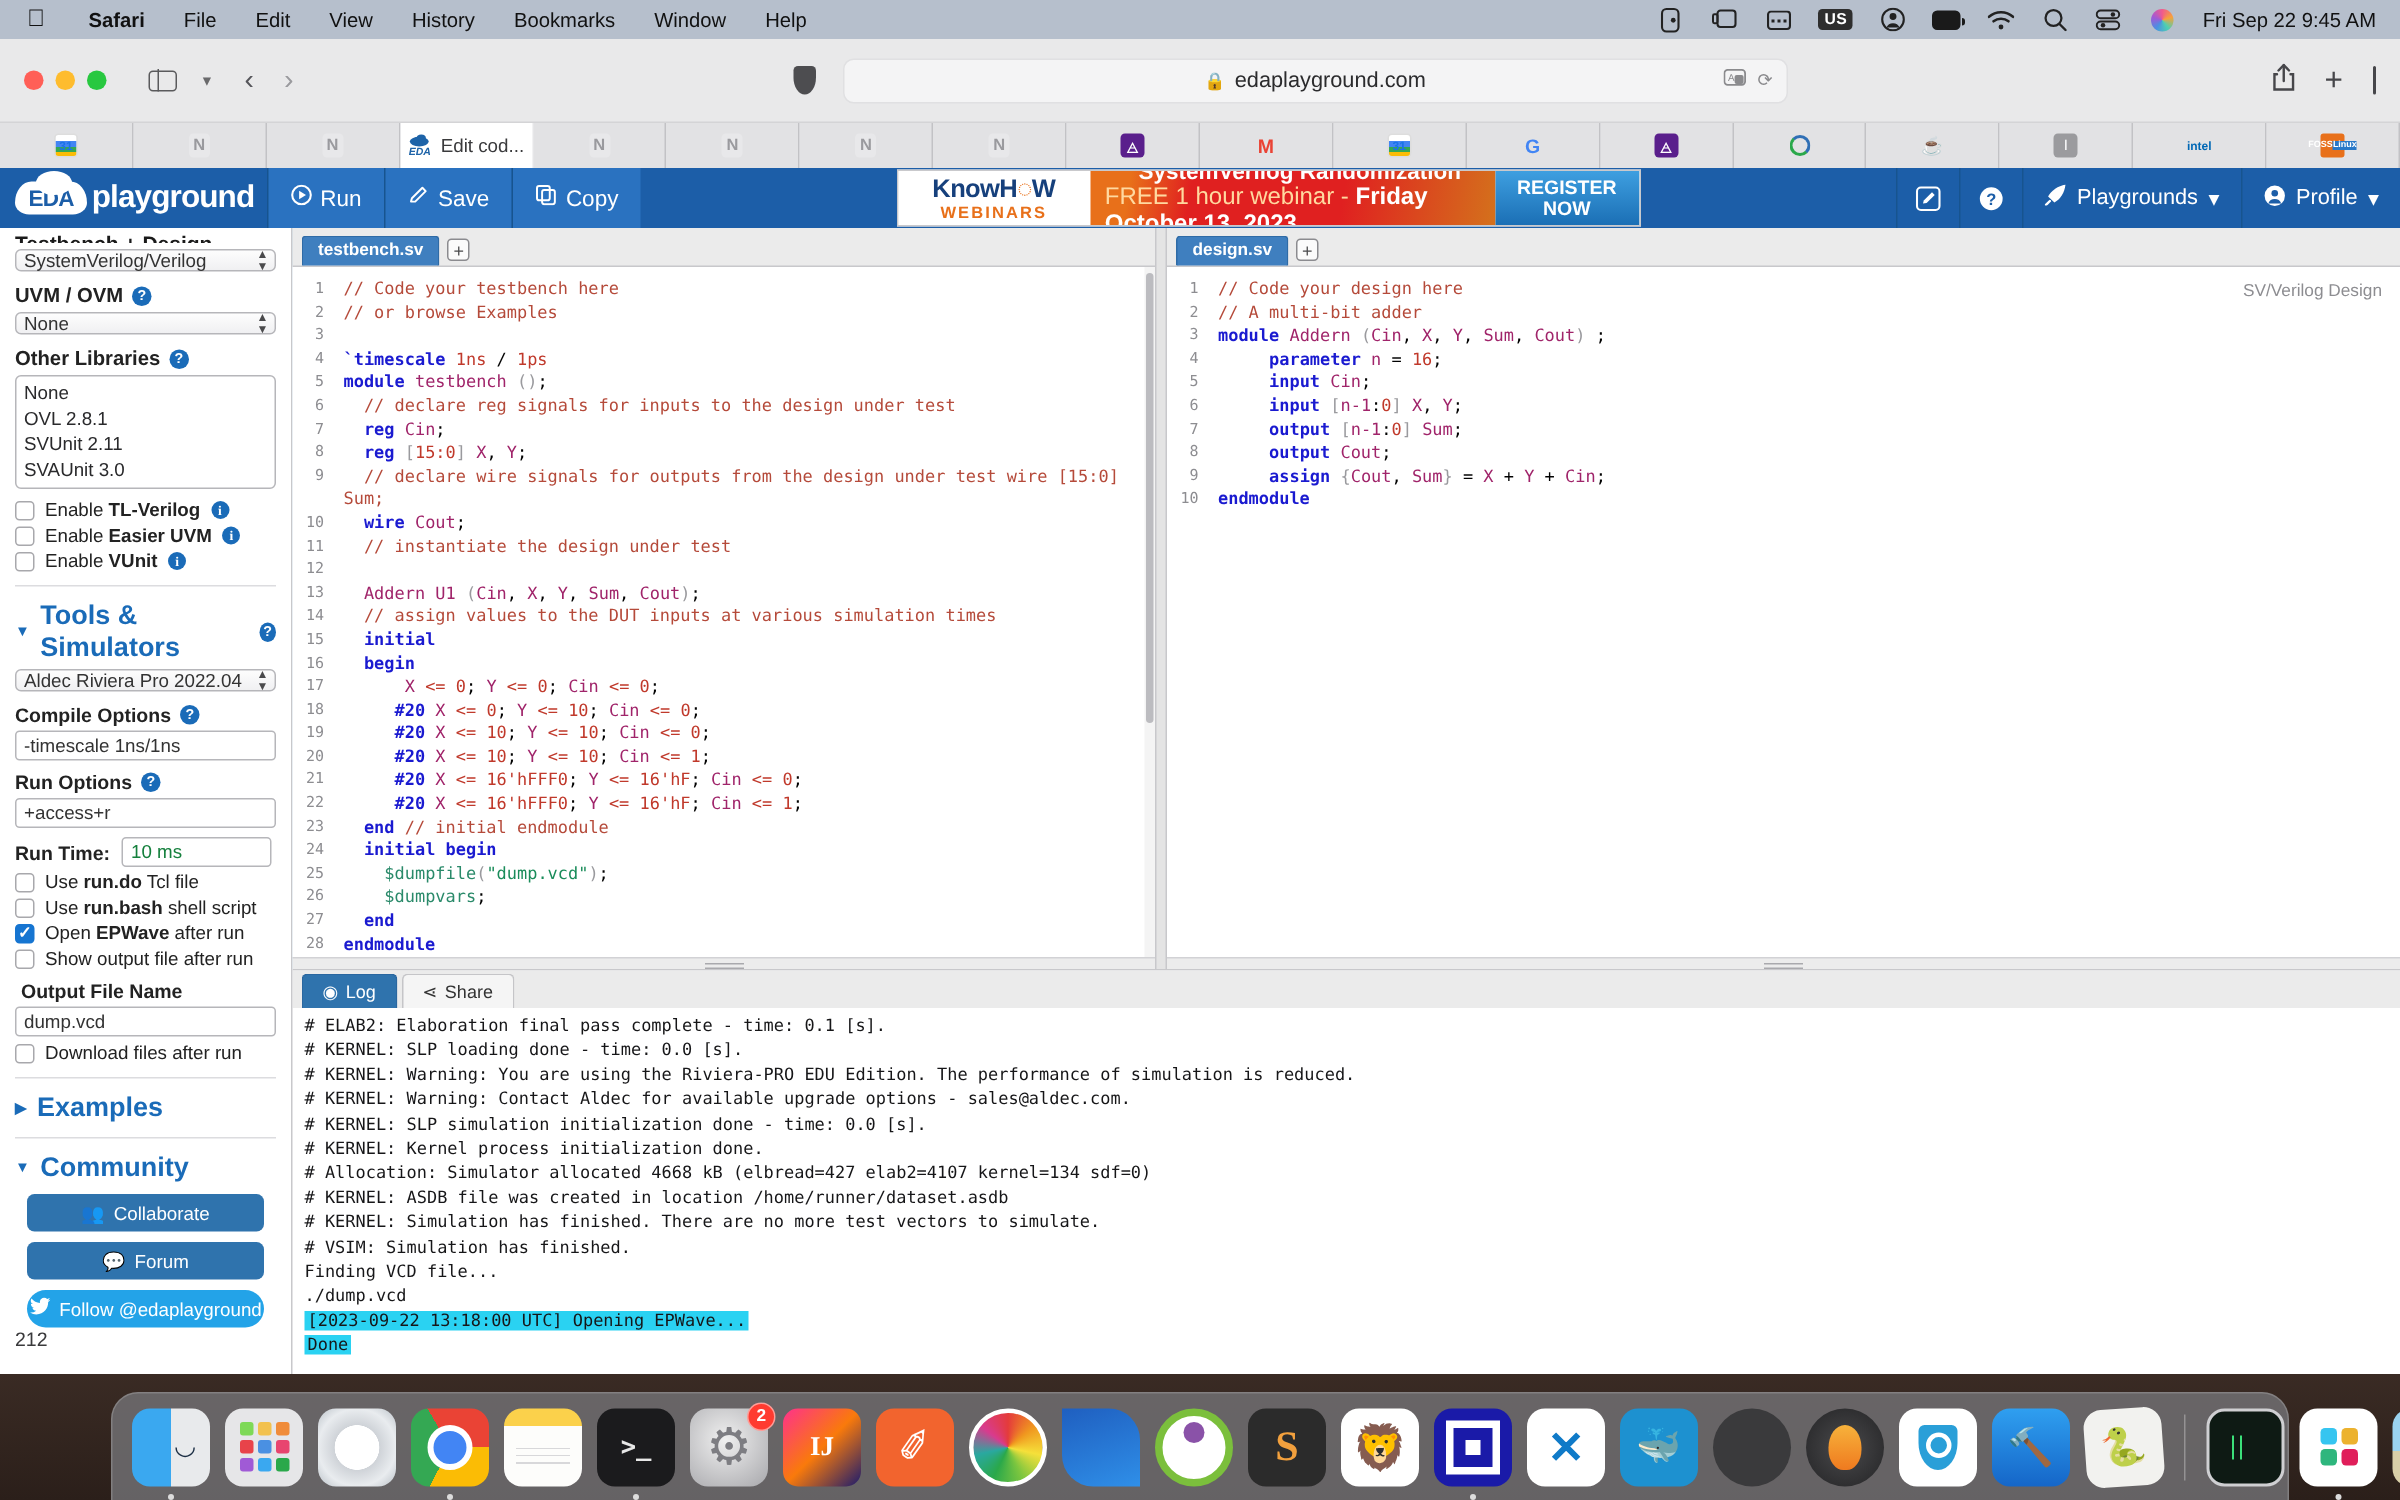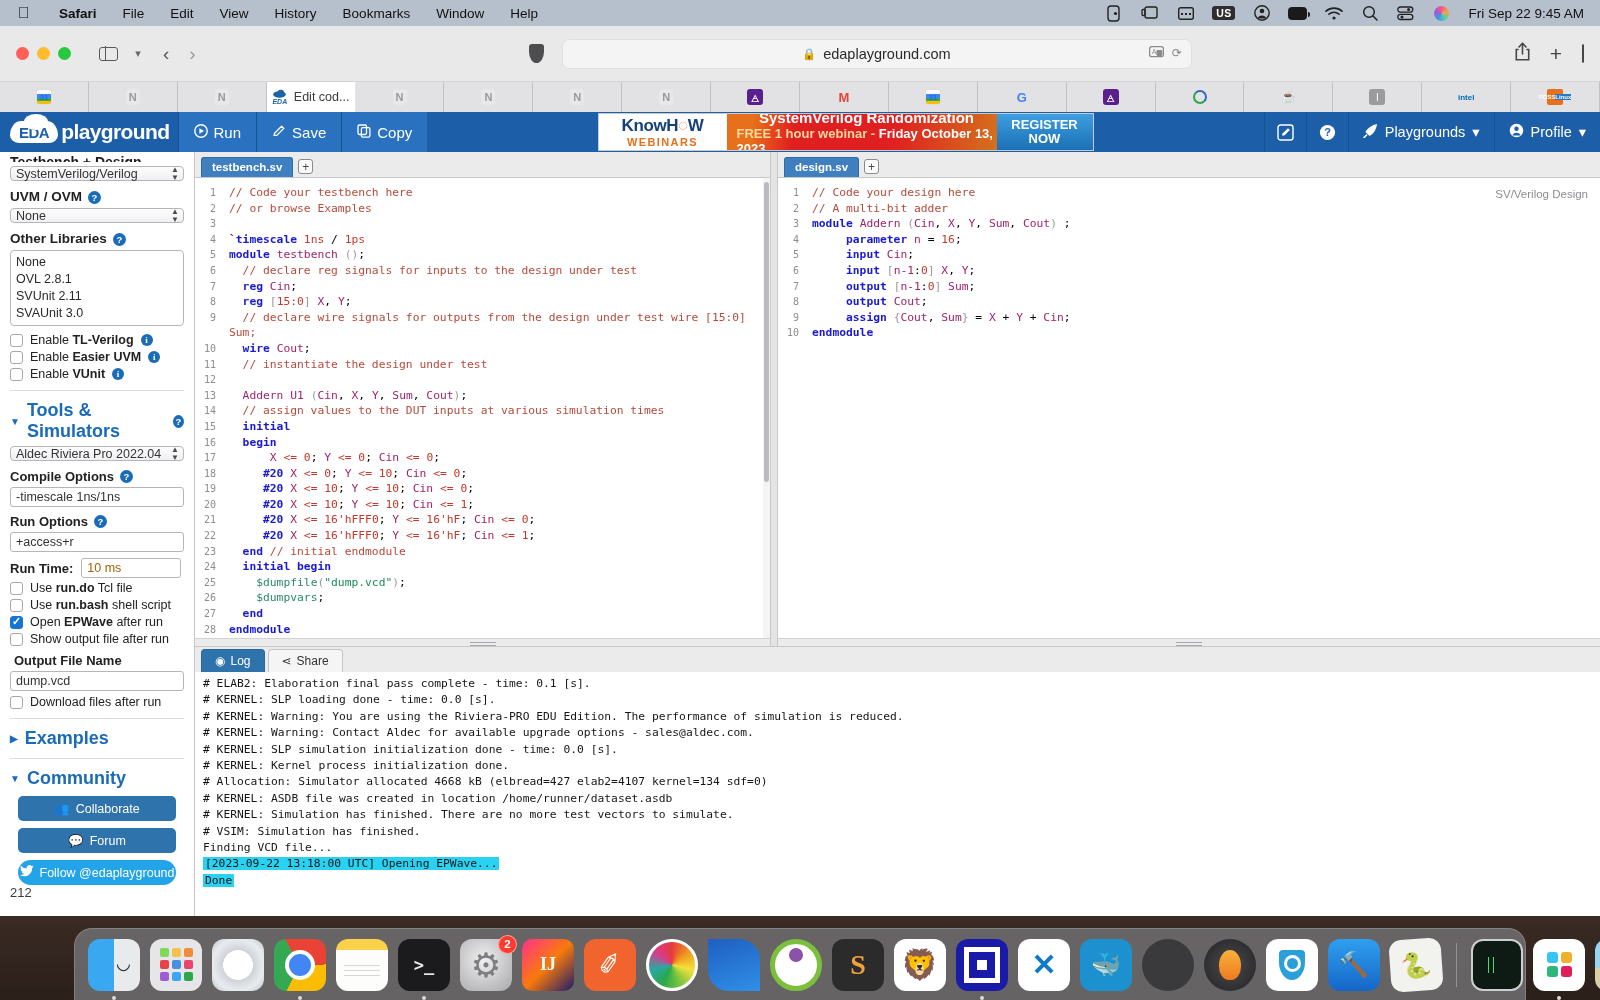--- a/index.html
+++ b/index.html
@@ -133,21 +133,21 @@
   #ad .khw { width: 128px; display: flex; flex-direction: column; align-items: center; justify-content: center; background:#fff; }
   #ad .khw .l1 { font-size: 17px; font-weight: bold; color: #16407c; letter-spacing: -.4px; }
   #ad .khw .l1 em { color:#e8701a; font-style: normal; }
   #ad .khw .l2 { font-size: 11px; font-weight: bold; color: #e8701a; letter-spacing: 1.4px; }
   #ad .mid {
     flex: 1; background: linear-gradient(100deg,#e8701a 0 10%, #e02020 25% 62%, #d4711c 100%);
     display: flex; flex-direction: column; align-items: center; justify-content: center; color: #fff;
     padding-left: 10px;
   }
   #ad .mid .t1 { font-size: 15px; font-weight: bold; }
-  #ad .mid .t2 { font-size: 13px; font-weight: bold; color: #ffd9a0; }
+  #ad .mid .t2 { font-size: 16px; font-weight: normal; color: #ffd9a0; }
   #ad .mid .t2 b { color: #fff; }
   #ad .reg {
     width: 96px; background: linear-gradient(#3e9fe0,#1b6fb5); color: #fff;
     display: flex; flex-direction: column; align-items: center; justify-content: center;
     font-size: 13px; font-weight: bold; line-height: 1.05; text-align: center;
   }
   .hdr-right { display: flex; align-items: stretch; }
   .hdr-icon { display: flex; align-items: center; padding: 0 12px; border-left: 1px solid #17548f; font-size: 15px; }
   .hdr-item { display: flex; align-items: center; gap: 7px; padding: 0 14px; border-left: 1px solid #17548f; font-size: 14.5px; }
 
@@ -190,21 +190,21 @@
   .section-title {
     color: #1a6bb8; font-size: 18px; font-weight: bold; display: flex; align-items: center; gap: 7px;
   }
   .tri { font-size: 10px; color: #1a6bb8; }
   .fieldlabel { font-weight: bold; font-size: 13px; margin-top: 7px; display: flex; align-items: center; gap: 6px; }
   .txtinput {
     width: 100%; height: 20px; border: 1px solid #b6b6ba; border-radius: 3px;
     font-size: 12.5px; color: #333; padding: 0 5px; display: flex; align-items: center; margin: 3px 0 4px;
     background: #fff;
   }
-  .txtinput.ph { color: #a16207; }
+  .txtinput.ph { color: #15803d; }
   .runtime-row { display: flex; align-items: center; gap: 8px; margin-top: 6px; }
   .runtime-row .fieldlabel { margin-top: 0; }
   .runtime-row .txtinput { width: 100px; margin: 0; }
   .btn-blue {
     background: #2f73ad; color: #fff; border-radius: 5px; height: 25px;
     display: flex; align-items: center; justify-content: center; gap: 6px;
     font-size: 12.5px; margin: 7px 8px 0; font-weight: 500;
   }
   .btn-twitter { background: #23a3e8; border-radius: 13px; }
   #counter { position: absolute; bottom: 16px; left: 10px; font-size: 13px; color: #3a3a3c; }
@@ -839,20 +839,21 @@
               <div># KERNEL: SLP loading done - time: 0.0 [s].</div>
               <div># KERNEL: Warning: You are using the Riviera-PRO EDU Edition. The performance of simulation is reduced.</div>
               <div># KERNEL: Warning: Contact Aldec for available upgrade options - sales@aldec.com.</div>
               <div># KERNEL: SLP simulation initialization done - time: 0.0 [s].</div>
               <div># KERNEL: Kernel process initialization done.</div>
               <div># Allocation: Simulator allocated 4668 kB (elbread=427 elab2=4107 kernel=134 sdf=0)</div>
               <div># KERNEL: ASDB file was created in location /home/runner/dataset.asdb</div>
               <div># KERNEL: Simulation has finished. There are no more test vectors to simulate.</div>
               <div># VSIM: Simulation has finished.</div>
               <div>Finding VCD file...</div>
+              <div>./dump.vcd</div>
               <div><span class="done">[2023-09-22 13:18:00 UTC] Opening EPWave...</span></div>
               <div><span class="done">Done</span></div>
             </div>
         </div>
       </div>
     </div>
   </div>
 </div>
 
 <div id="dockarea">

